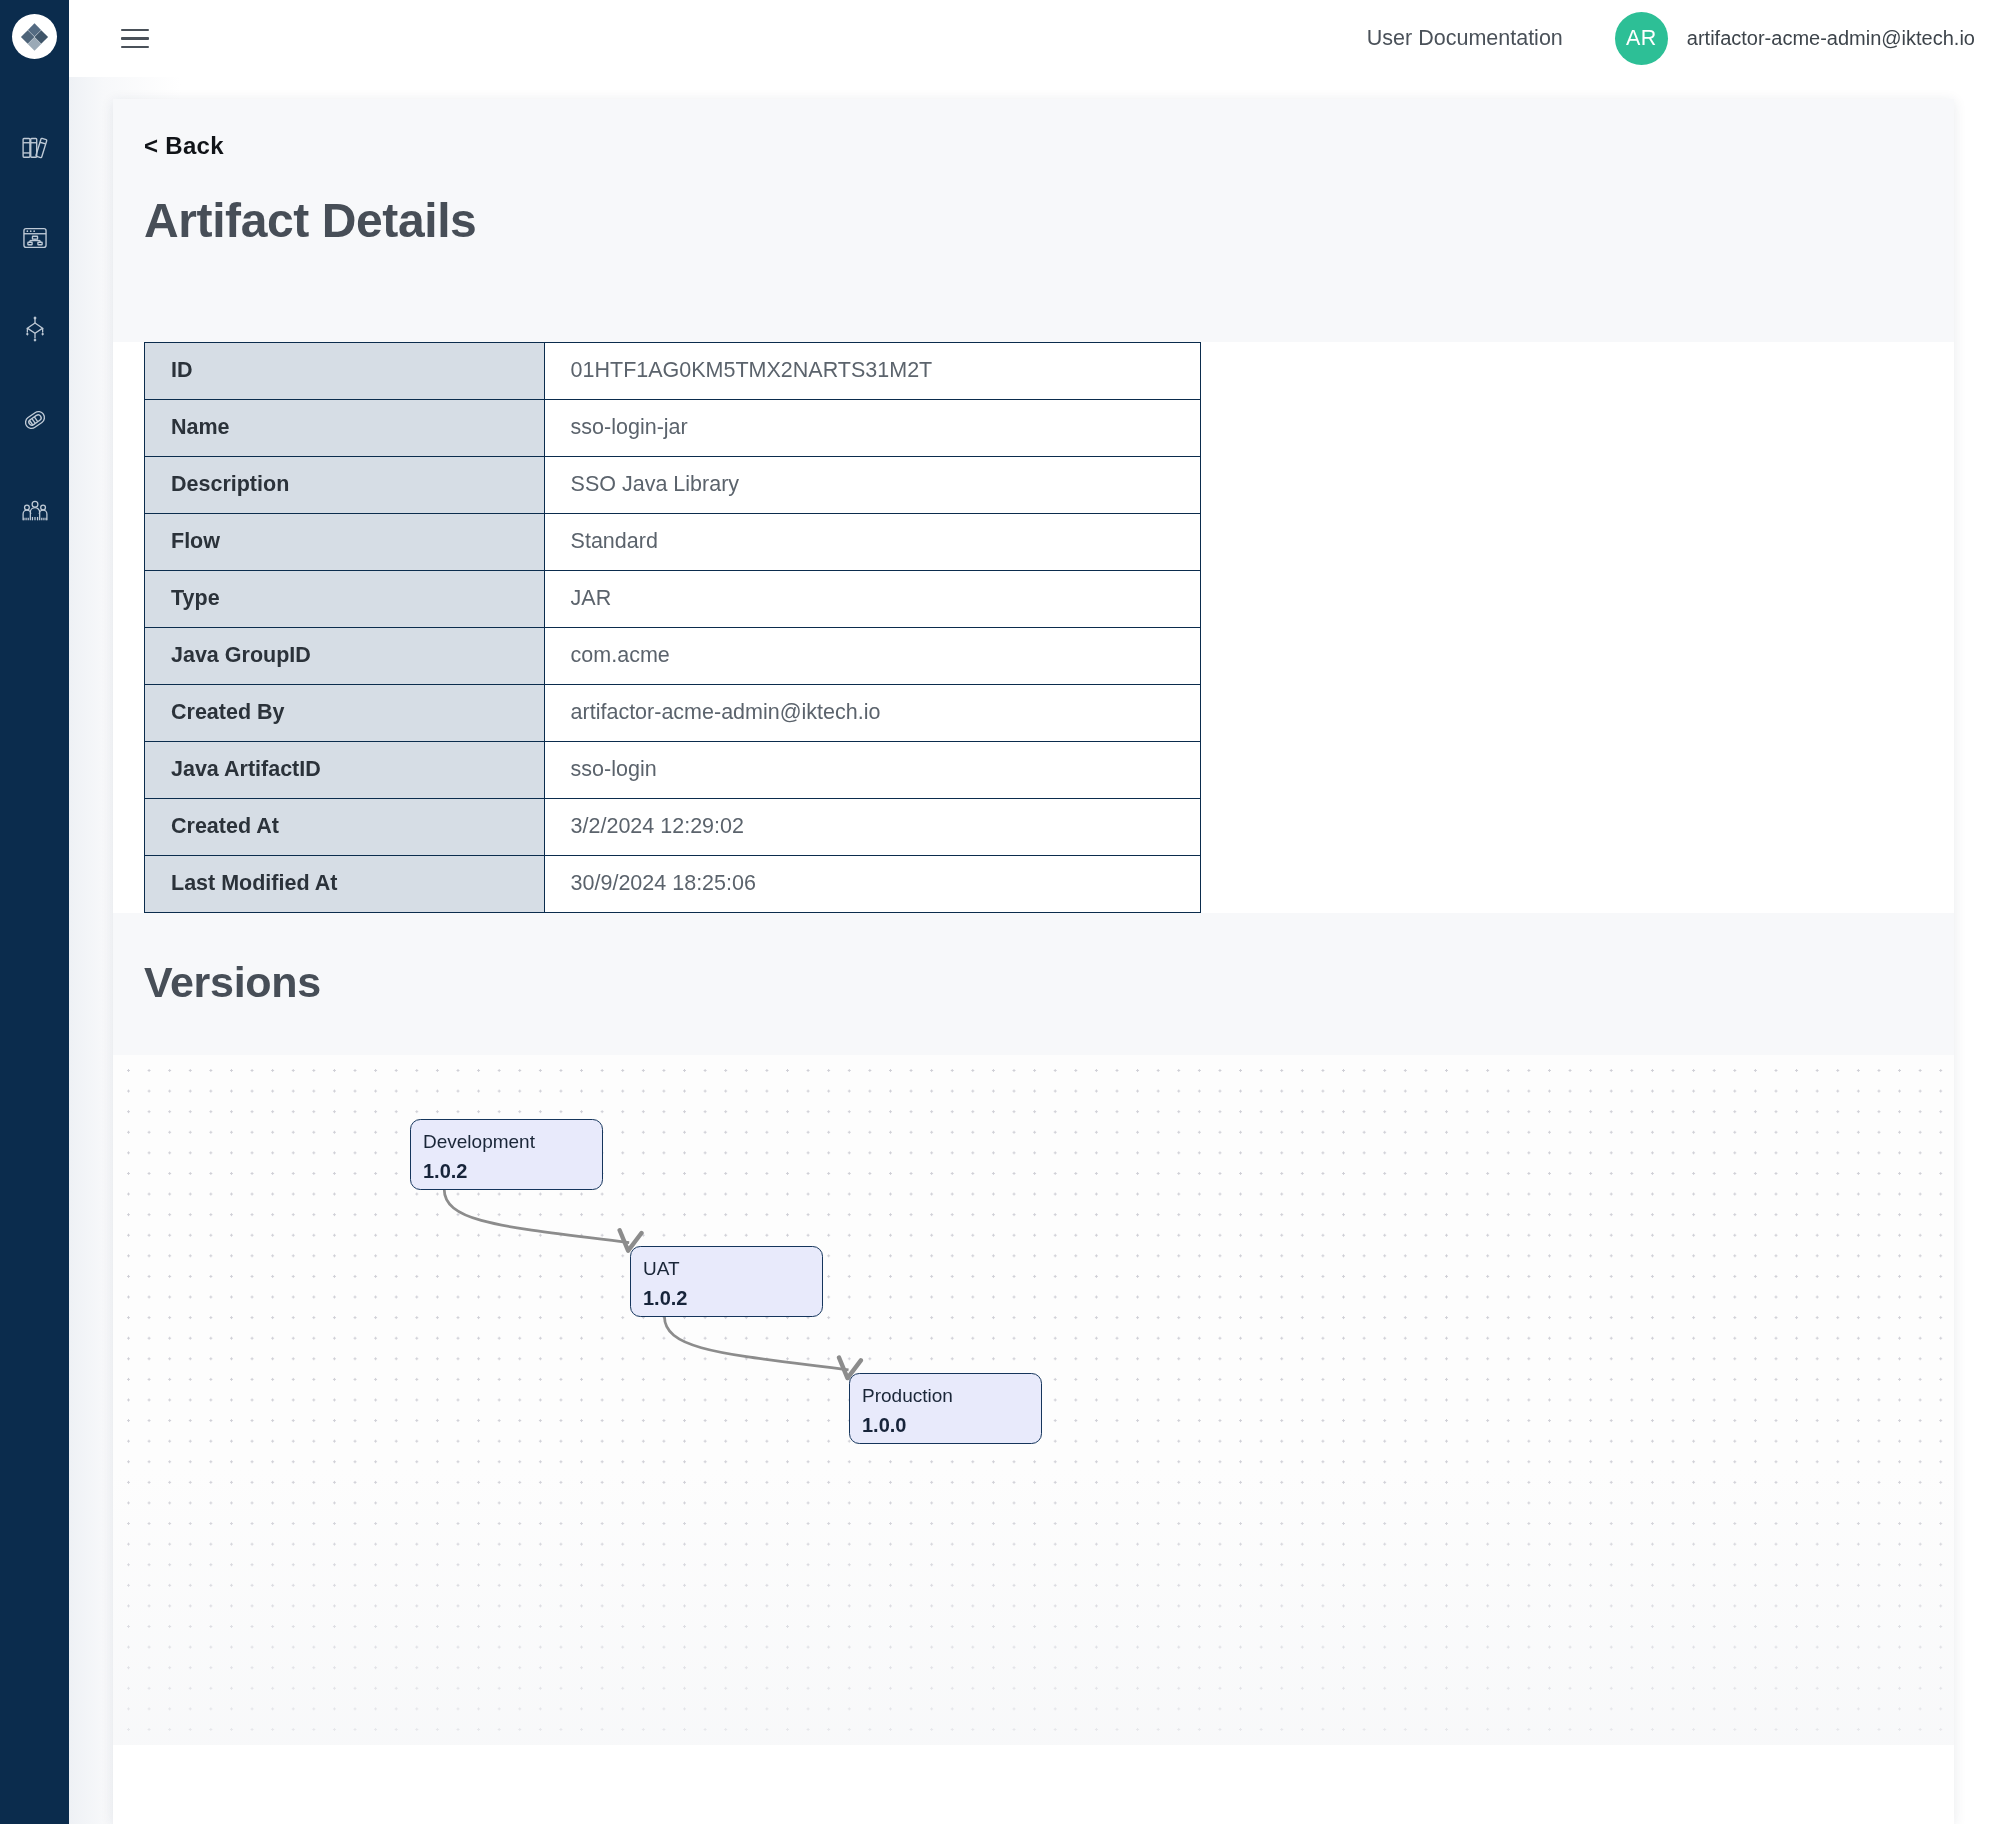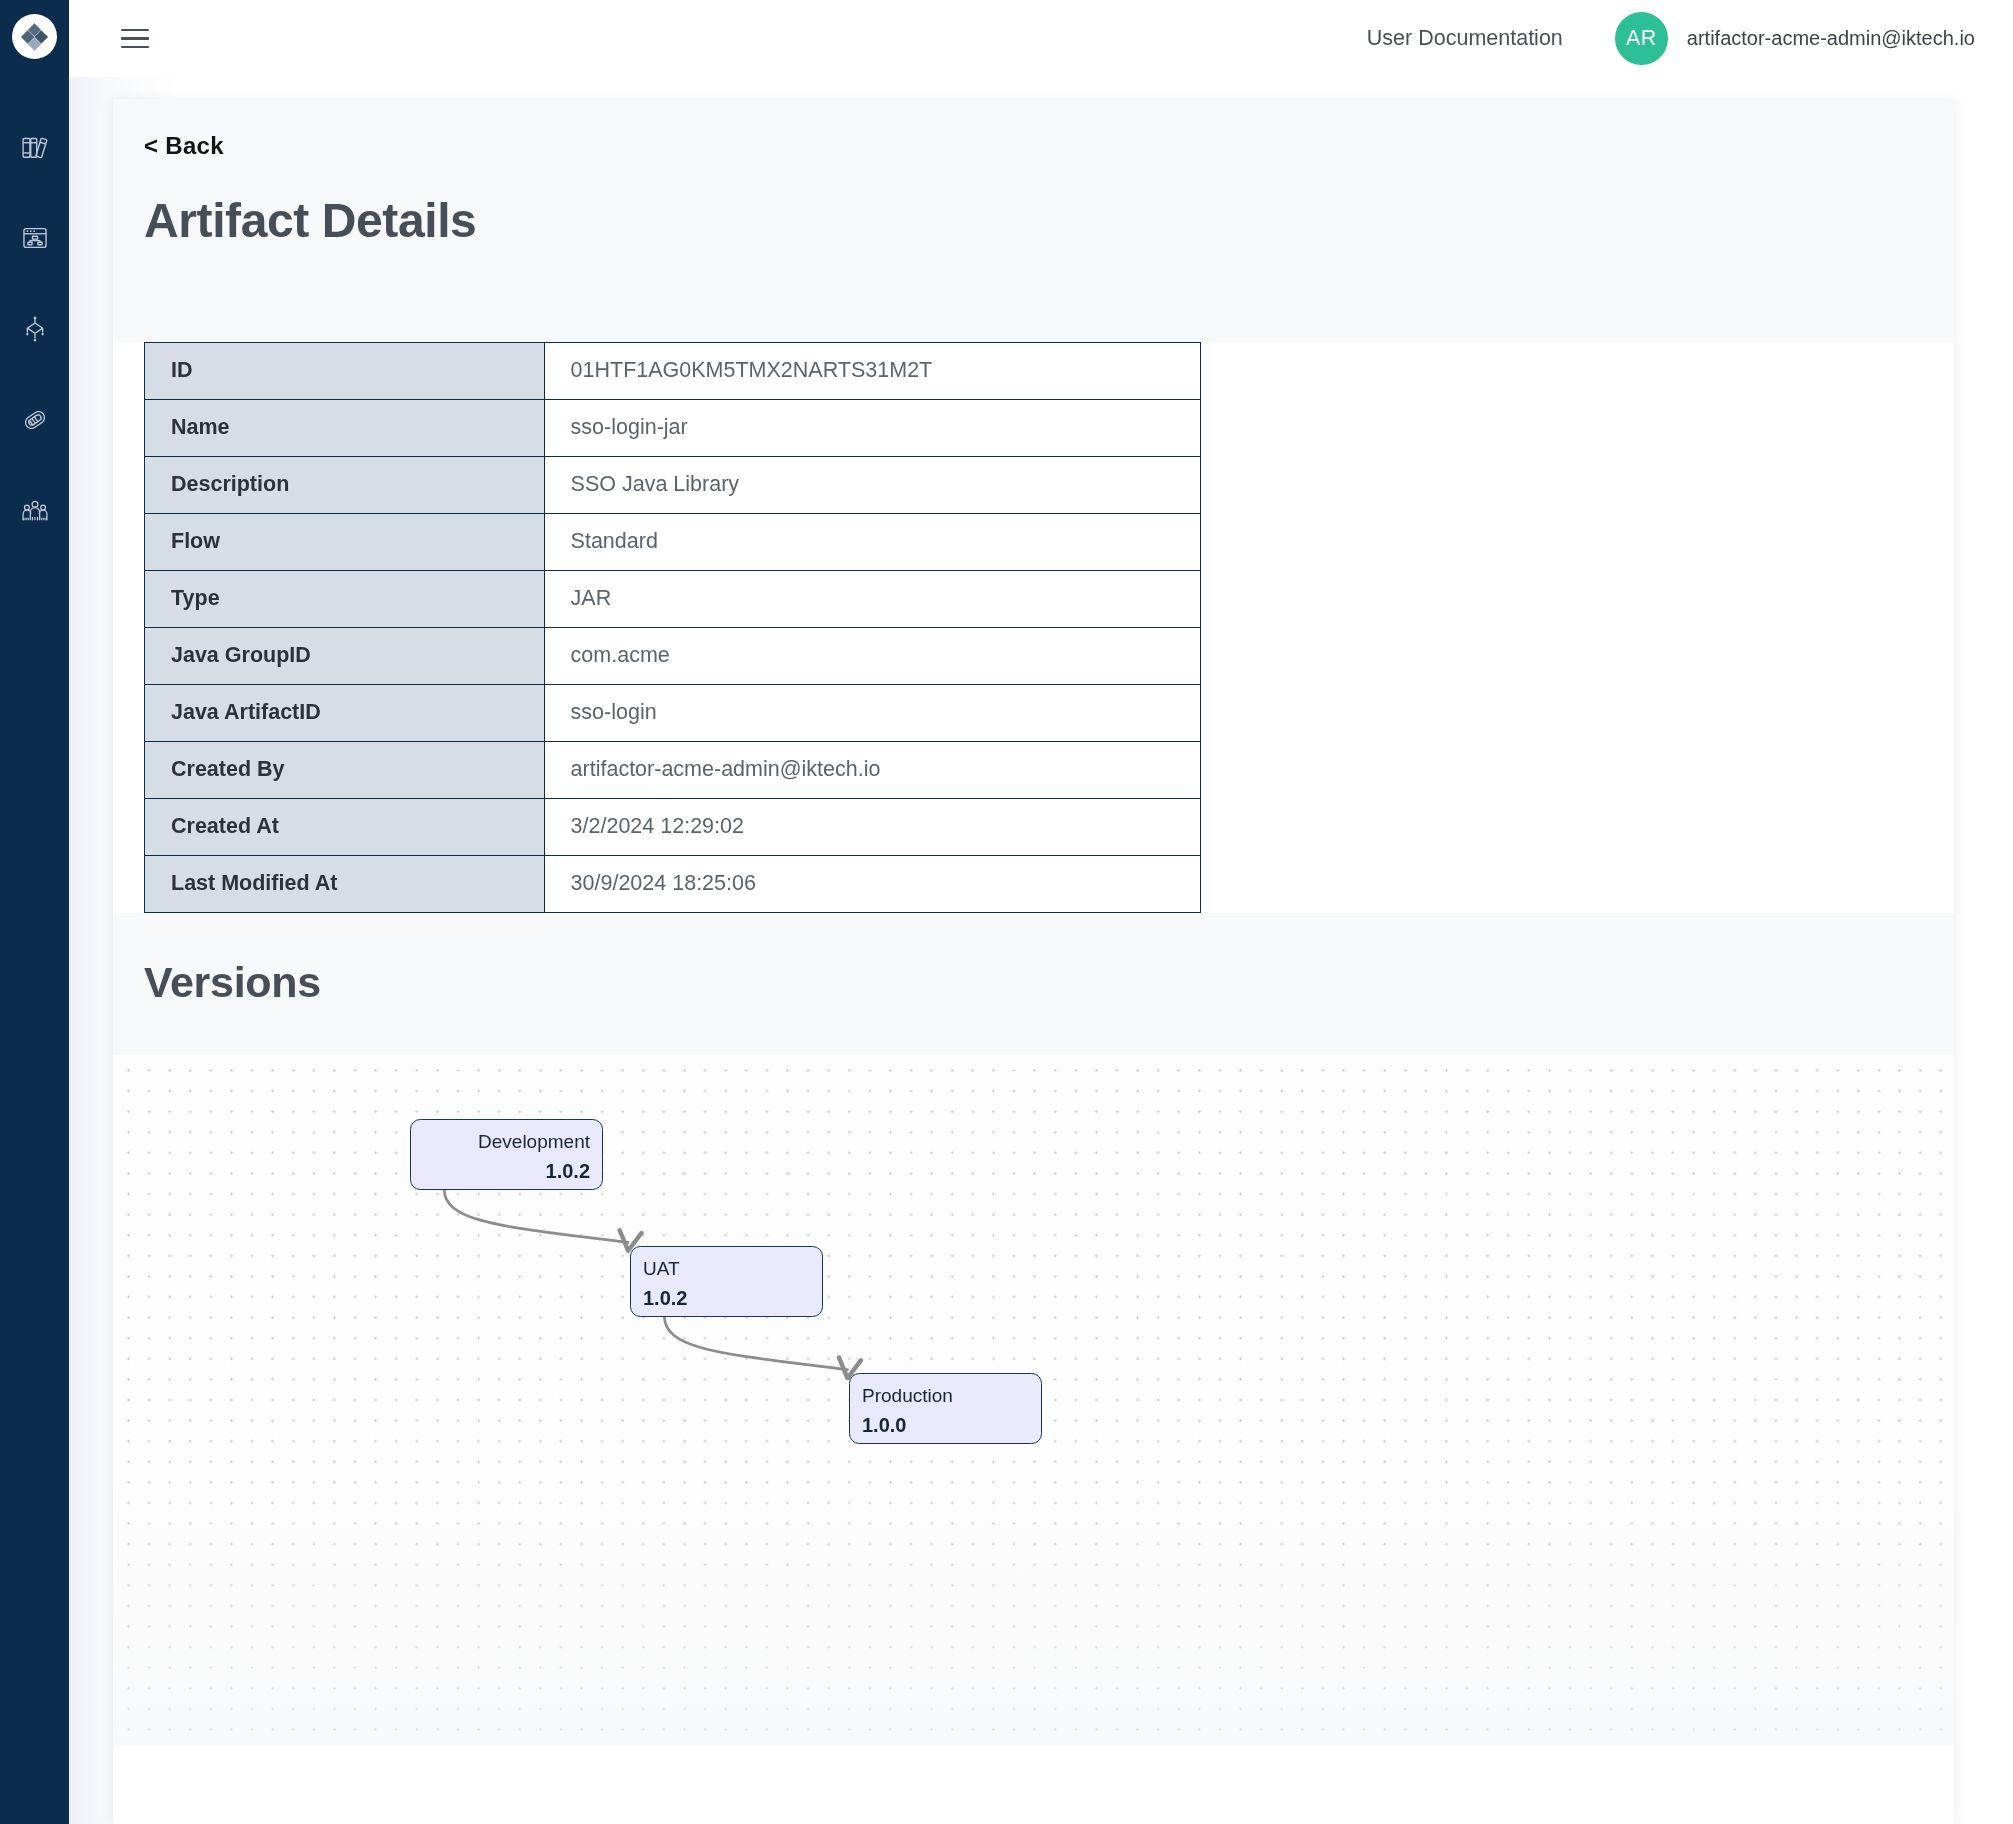--- a/index.html
+++ b/index.html
@@ -435,26 +435,26 @@
             </tr>
             <tr>
               <td class="k">Type</td>
               <td class="v">JAR</td>
             </tr>
             <tr>
               <td class="k">Java GroupID</td>
               <td class="v">com.acme</td>
             </tr>
             <tr>
+              <td class="k">Created By</td>
+              <td class="v">artifactor-acme-admin@iktech.io</td>
+            </tr>
+            <tr>
               <td class="k">Java ArtifactID</td>
               <td class="v">sso-login</td>
-            </tr>
-            <tr>
-              <td class="k">Created By</td>
-              <td class="v">artifactor-acme-admin@iktech.io</td>
             </tr>
             <tr>
               <td class="k">Created At</td>
               <td class="v">3/2/2024 12:29:02</td>
             </tr>
             <tr>
               <td class="k">Last Modified At</td>
               <td class="v">30/9/2024 18:25:06</td>
             </tr>
           </tbody>
@@ -470,21 +470,21 @@
         <svg class="flow-svg" viewBox="0 0 2140 802" preserveAspectRatio="none">
           <defs>
             <marker id="arrow" markerWidth="10" markerHeight="10" refX="5" refY="5" orient="auto" markerUnits="strokeWidth">
               <path d="M1,1 L5,8 L9,1" fill="none" stroke="#8c8c8c" stroke-width="1.6" stroke-linecap="round" stroke-linejoin="round"></path>
             </marker>
           </defs>
           <path d="M 385 156 C 385 196 460 200 600 218" fill="none" stroke="#8c8c8c" stroke-width="3.2" marker-end="url(#arrow)"></path>
           <path d="M 641 304 C 641 344 716 348 855 366" fill="none" stroke="#8c8c8c" stroke-width="3.2" marker-end="url(#arrow)"></path>
         </svg>
 
-        <div class="node" style="left:297px; top:64px;text-align:right;">
+        <div class="node" style="left:297px; top:64px;">
           <div class="node-label">Development</div>
           <div class="node-version">1.0.2</div>
         </div>
 
         <div class="node" style="left:517px; top:191px;">
           <div class="node-label">UAT</div>
           <div class="node-version">1.0.2</div>
         </div>
 
         <div class="node" style="left:736px; top:318px;">

